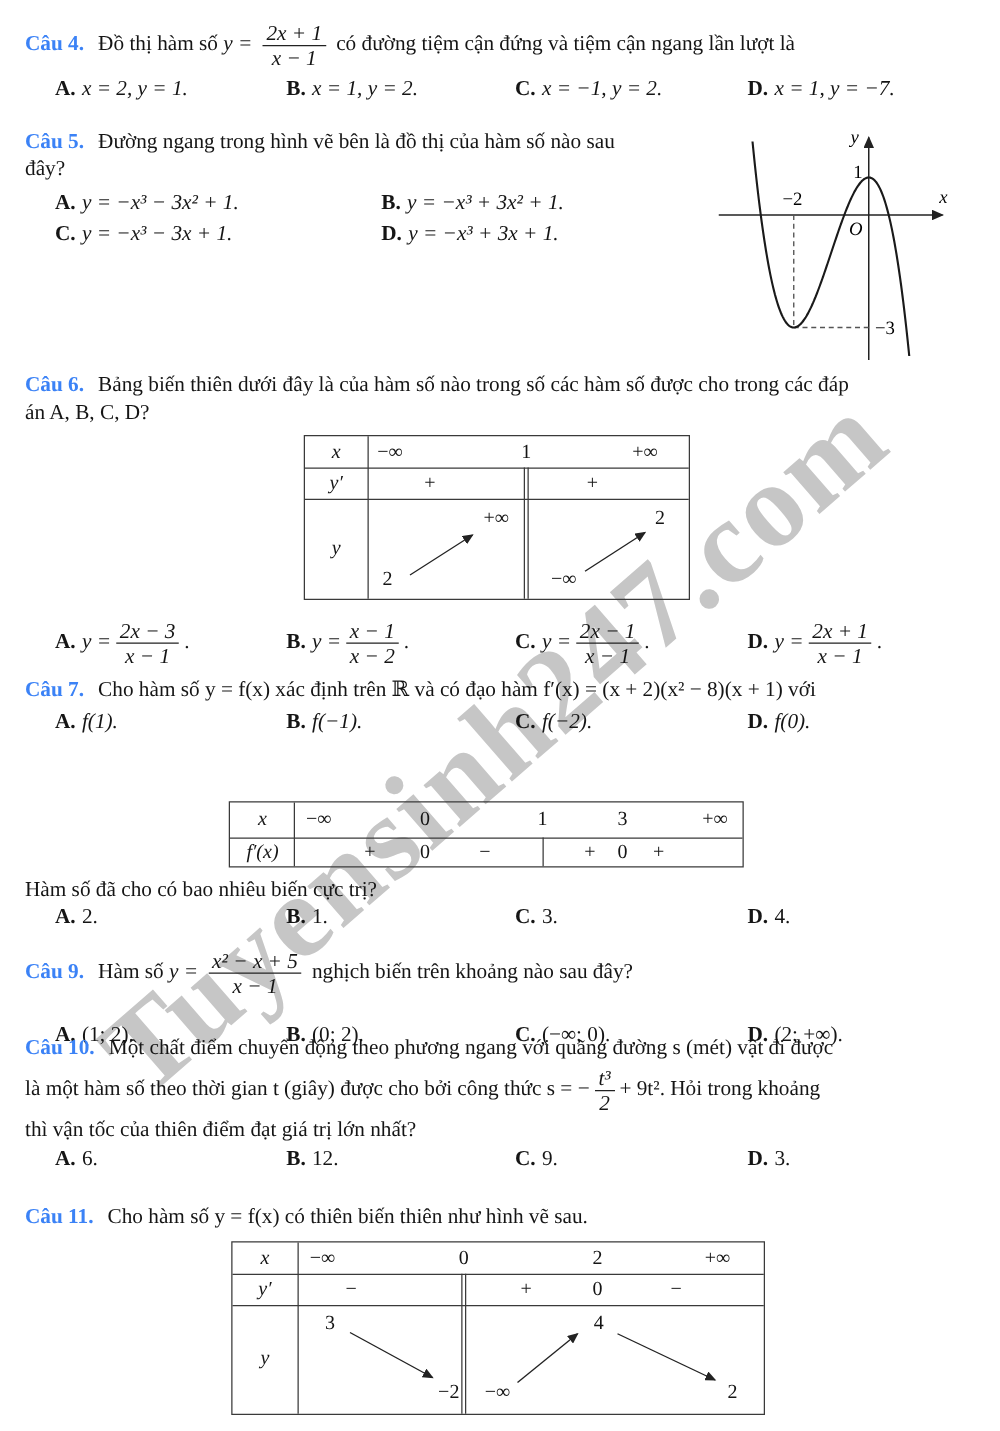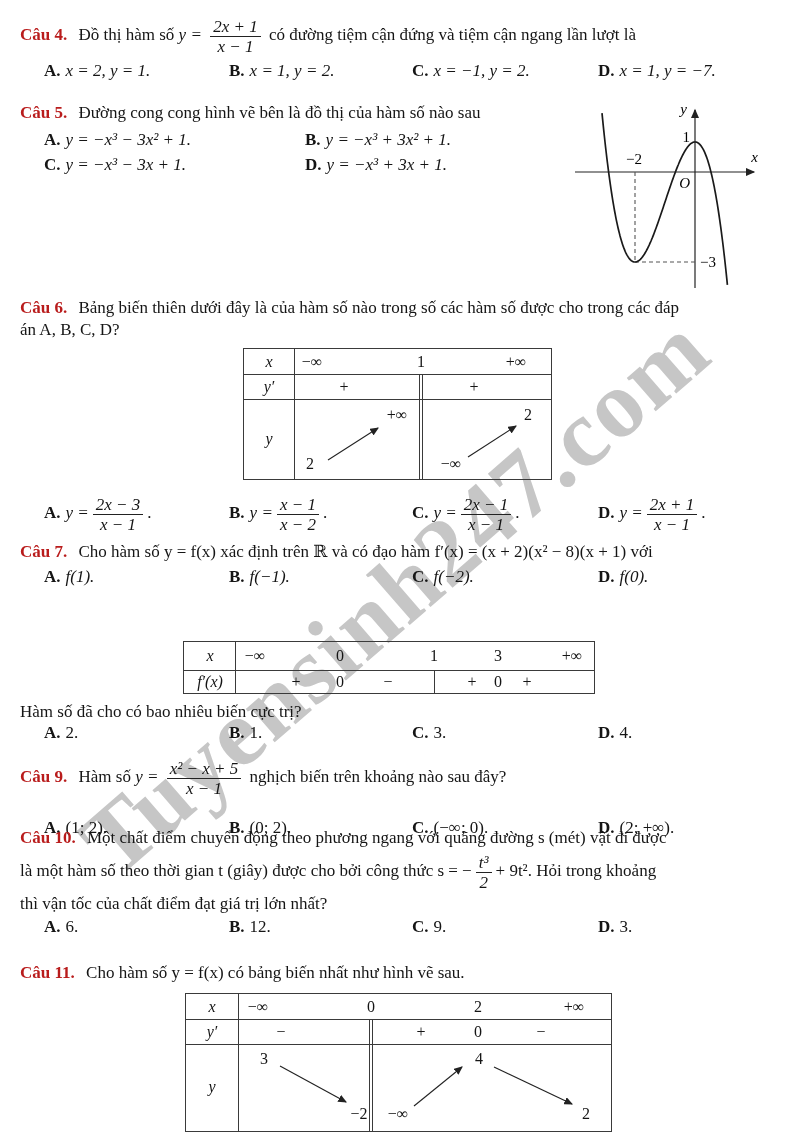--- a/index.html
+++ b/index.html
@@ -5,21 +5,21 @@
   html,body{margin:0;padding:0;background:#fff;}
   .page{position:relative;width:800px;height:1145px;background:#fff;overflow:hidden;
         font-family:"Liberation Serif","DejaVu Serif",serif;font-size:17px;color:#151515;}
   .wm{position:absolute;left:95px;top:800px;z-index:0;white-space:nowrap;
       font-family:"Liberation Serif","DejaVu Serif",serif;font-weight:bold;
       font-size:96px;letter-spacing:2px;color:#c6c6c6;
       transform:rotate(-41deg);transform-origin:0 50%;}
   .q{position:absolute;left:20px;width:764px;z-index:1;}
   .line{line-height:22px;}
   .fline{height:46px;line-height:46px;white-space:nowrap;}
-  .qlabel{color:#b91c1c;font-weight:bold;margin-right:7px;}
+  .qlabel{color:#3b82f6;font-weight:bold;margin-right:7px;}
   .bold{font-weight:normal;}
   .math{font-style:italic;}
   .opts{position:relative;height:21px;margin-top:3px;}
   .optsf{position:relative;height:46px;line-height:46px;}
   .opt{position:absolute;top:0;white-space:nowrap;}
   .opt b{margin-right:5px;}
   .frac{display:inline-block;vertical-align:middle;text-align:center;
         line-height:1.12;font-style:italic;margin:0 4px;}
   .frac .fn{display:block;border-bottom:1px solid #222;padding:0 3px;}
   .frac .fd{display:block;padding:0 3px;}
@@ -51,22 +51,23 @@
       <span class="opt" style="left:24px"><b>A.</b><span class="math">x = 2, y = 1.</span></span>
       <span class="opt" style="left:209px"><b>B.</b><span class="math">x = 1, y = 2.</span></span>
       <span class="opt" style="left:392px"><b>C.</b><span class="math">x = −1, y = 2.</span></span>
       <span class="opt" style="left:578px"><b>D.</b><span class="math">x = 1, y = −7.</span></span>
     </div>
   </div>
 
   <div class="q" style="top:102px;width:545px">
     <div class="line">
       <span class="qlabel">Câu 5.</span>
-      <span>Đường cong cong hình vẽ bên là đồ thị của hàm số nào sau</span>
-    </div>
+      <span>Đường ngang trong hình vẽ bên là đồ thị của hàm số nào sau</span>
+    </div>
+    <div class="line">đây?</div>
     <div class="opts" style="margin-top:6px">
       <span class="opt" style="left:24px"><b>A.</b><span class="math">y = −x³ − 3x² + 1.</span></span>
       <span class="opt" style="left:285px"><b>B.</b><span class="math">y = −x³ + 3x² + 1.</span></span>
     </div>
     <div class="opts" style="margin-top:4px">
       <span class="opt" style="left:24px"><b>C.</b><span class="math">y = −x³ − 3x + 1.</span></span>
       <span class="opt" style="left:285px"><b>D.</b><span class="math">y = −x³ + 3x + 1.</span></span>
     </div>
   </div>
 
@@ -194,33 +195,33 @@
   </div>
 
   <div class="q" style="top:827px">
     <div class="line">
       <span class="qlabel">Câu 10.</span>
       <span>Một chất điểm chuyển động theo phương ngang với quãng đường s (mét) vật đi được</span>
     </div>
     <div class="fline" style="height:44px;line-height:44px">
       <span>là một hàm số theo thời gian t (giây) được cho bởi công thức s = −</span><span class="frac"><span class="fn">t³</span><span class="fd">2</span></span><span>+ 9t². Hỏi trong khoảng</span>
     </div>
-    <div class="line">thì vận tốc của chất điểm đạt giá trị lớn nhất?</div>
+    <div class="line">thì vận tốc của thiên điểm đạt giá trị lớn nhất?</div>
     <div class="opts" style="margin-top:2px">
       <span class="opt" style="left:24px"><b>A.</b><span>6.</span></span>
       <span class="opt" style="left:209px"><b>B.</b><span>12.</span></span>
       <span class="opt" style="left:392px"><b>C.</b><span>9.</span></span>
       <span class="opt" style="left:578px"><b>D.</b><span>3.</span></span>
     </div>
   </div>
 
   <div class="q" style="top:962px">
     <div class="line">
       <span class="qlabel">Câu 11.</span>
-      <span>Cho hàm số y = f(x) có bảng biến nhất như hình vẽ sau.</span>
+      <span>Cho hàm số y = f(x) có thiên biến thiên như hình vẽ sau.</span>
     </div>
   </div>
 
   <div class="bbt" style="left:185px;top:993px;width:425px;height:137px">
     <div class="hl" style="top:25px"></div>
     <div class="hl" style="top:50px"></div>
     <div class="vl" style="left:52px"></div>
     <div class="db" style="left:183px;top:25px;height:112px"></div>
     <span class="c it" style="left:26px;top:13px">x</span>
     <span class="c" style="left:72px;top:13px">−∞</span>

